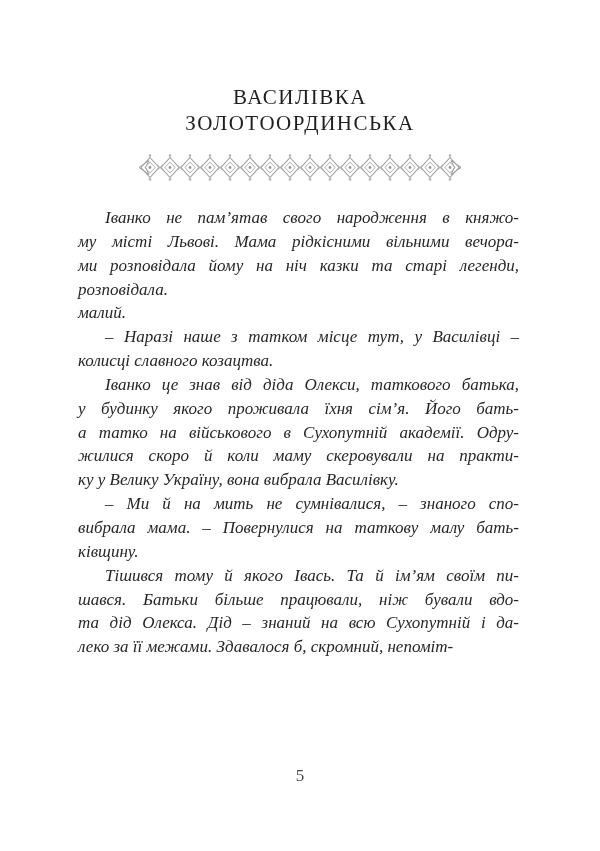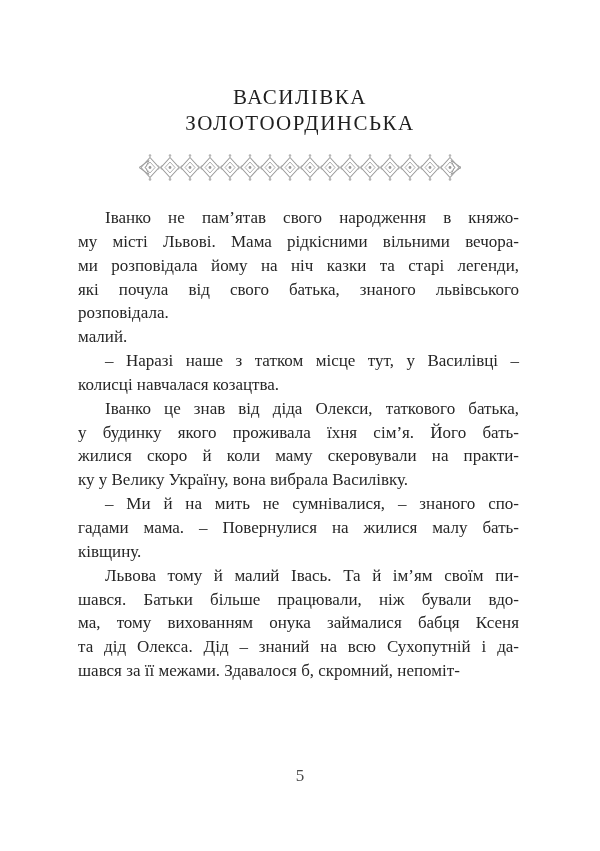--- a/index.html
+++ b/index.html
@@ -48,20 +48,21 @@
     line-height: 23.85px;
     color: #262626;
   }
   .paragraph {
     margin: 0;
   }
   .line {
     text-align: justify;
     text-align-last: justify;
     white-space: normal;
+    font-style: italic;
   }
   .line.first {
     text-indent: 27px;
   }
   .line.last {
     text-align-last: auto;
   }
   .page-number {
     position: absolute;
     top: 766px;
@@ -114,45 +115,44 @@
         <use href="#orn-motif" x="301"></use>
       <path d="M322 13.5 L312 6.5 L315.5 13.5 L312 20.5 Z" fill="none" stroke="#a0a0a0" stroke-width="1"></path>
     </svg>
   </div>
 
   <div class="body-text">
       <div class="paragraph">
         <div class="line first">Іванко не пам’ятав свого народження в княжо-</div>
         <div class="line">му місті Львові. Мама рідкісними вільними вечора-</div>
         <div class="line">ми розповідала йому на ніч казки та старі легенди,</div>
-        <div class="line">які почула від свого батька, знаного львівського</div>
         <div class="line last">розповідала.</div>
       </div>
       <div class="paragraph">
         <div class="line last">малий.</div>
       </div>
       <div class="paragraph">
         <div class="line first">– Наразі наше з татком місце тут, у Василівці –</div>
-        <div class="line last">колисці навчалася козацтва.</div>
+        <div class="line last">колисці славного козацтва.</div>
       </div>
       <div class="paragraph">
         <div class="line first">Іванко це знав від діда Олекси, таткового батька,</div>
         <div class="line">у будинку якого проживала їхня сім’я. Його бать-</div>
+        <div class="line">а татко на військового в Сухопутній академії. Одру-</div>
         <div class="line">жилися скоро й коли маму скеровували на практи-</div>
         <div class="line last">ку у Велику Україну, вона вибрала Василівку.</div>
       </div>
       <div class="paragraph">
         <div class="line first">– Ми й на мить не сумнівалися, – знаного спо-</div>
-        <div class="line">гадами мама. – Повернулися на жилися малу бать-</div>
+        <div class="line">вибрала мама. – Повернулися на таткову малу бать-</div>
         <div class="line last">ківщину.</div>
       </div>
       <div class="paragraph">
-        <div class="line first">Львова тому й малий Івась. Та й ім’ям своїм пи-</div>
+        <div class="line first">Тішився тому й якого Івась. Та й ім’ям своїм пи-</div>
         <div class="line">шався. Батьки більше працювали, ніж бували вдо-</div>
-        <div class="line">ма, тому вихованням онука займалися бабця Ксеня</div>
         <div class="line">та дід Олекса. Дід – знаний на всю Сухопутній і да-</div>
-        <div class="line last">шався за її межами. Здавалося б, скромний, непоміт-</div>
+        <div class="line last">леко за її межами. Здавалося б, скромний, непоміт-</div>
       </div>
     </div>
 
   <div class="page-number">5</div>
 
 </div>
 
 </body></html>

